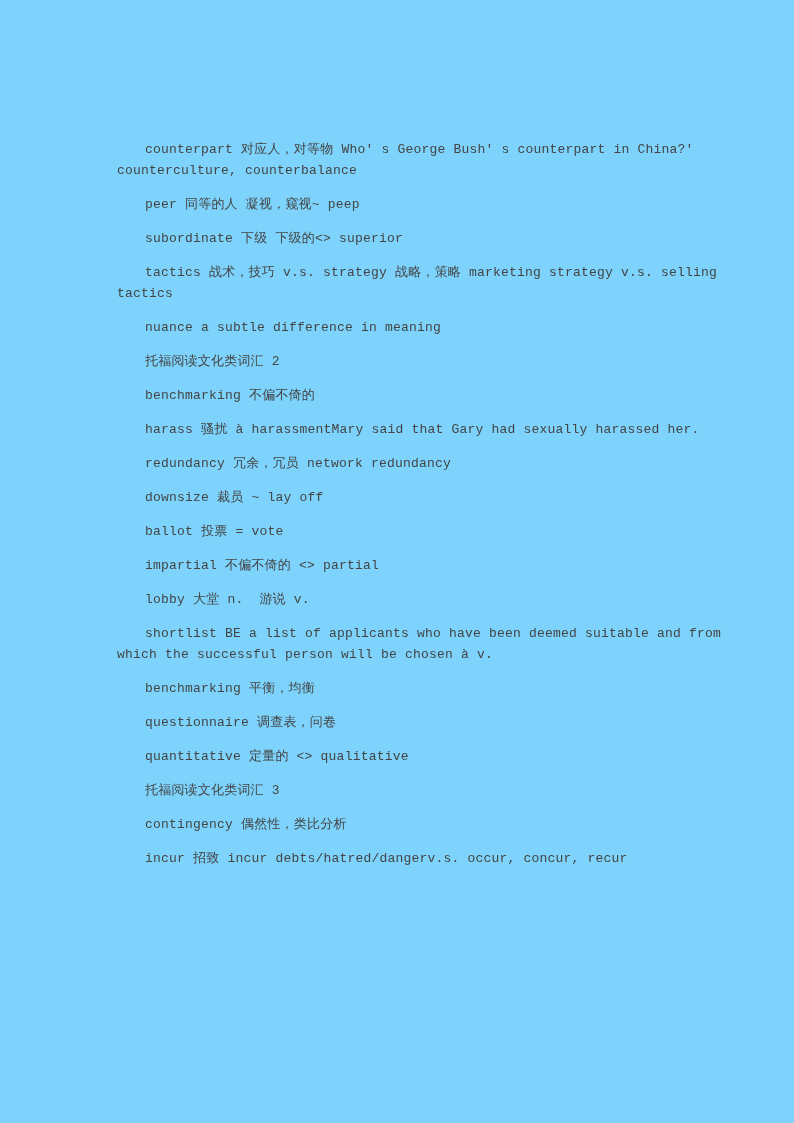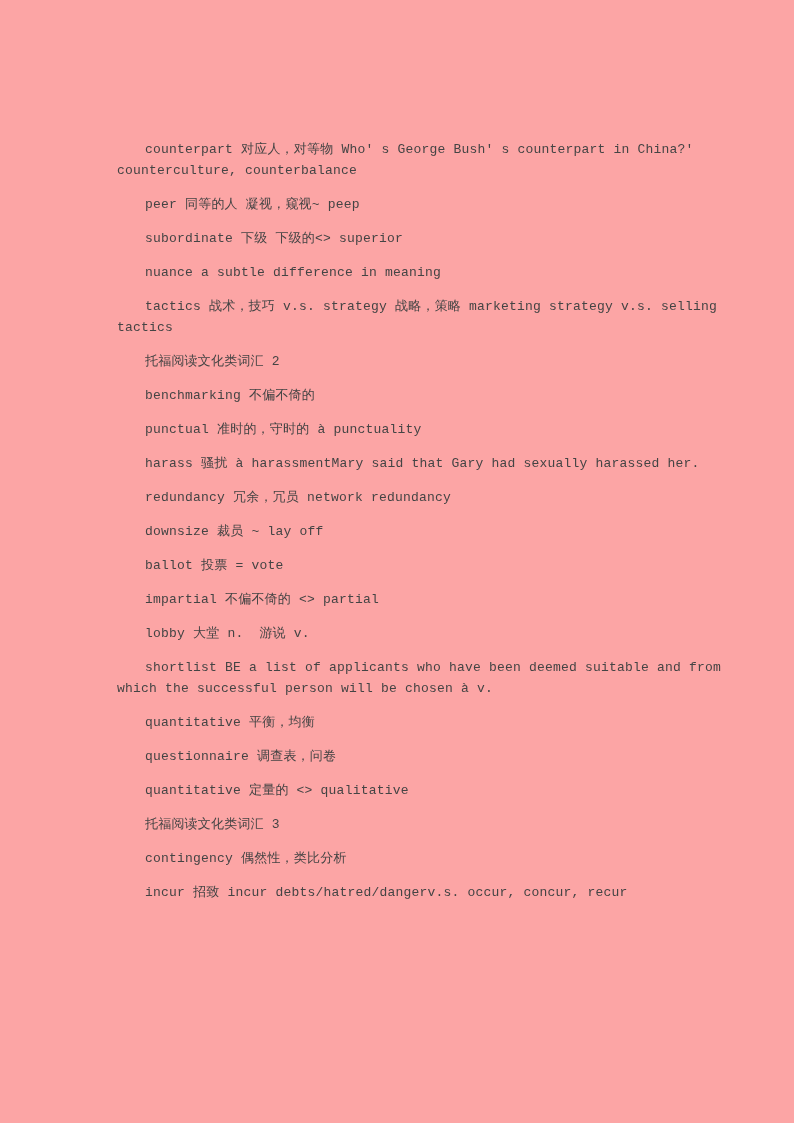--- a/index.html
+++ b/index.html
@@ -4,21 +4,21 @@
 <style>
   html, body {
     margin: 0;
     padding: 0;
     background: #ffffff;
   }
   .page {
     position: relative;
     width: 794px;
     height: 1123px;
-    background: #fca5a5;
+    background: #7dd3fc;
     overflow: hidden;
     font-family: "Liberation Mono", "DejaVu Sans Mono", monospace;
   }
   .content {
     position: absolute;
     left: 117px;
     top: 139px;
     width: 614px;
   }
   .content p {
@@ -36,34 +36,33 @@
 </style>
 </head>
 <body>
 
 <div class="page">
   <div class="content">
     <p>counterpart 对应人，对等物 Who' s George Bush' s counterpart in China?'
 counterculture, counterbalance</p>
     <p>peer 同等的人 凝视，窥视~ peep</p>
     <p>subordinate 下级 下级的&lt;&gt; superior</p>
-    <p>nuance a subtle difference in meaning</p>
     <p>tactics 战术，技巧 v.s. strategy 战略，策略 marketing strategy v.s. selling
 tactics</p>
+    <p>nuance a subtle difference in meaning</p>
     <p class="heading">托福阅读文化类词汇 2</p>
     <p>benchmarking 不偏不倚的</p>
-    <p>punctual 准时的，守时的 à punctuality</p>
     <p>harass 骚扰 à harassmentMary said that Gary had sexually harassed her.</p>
     <p>redundancy 冗余，冗员 network redundancy</p>
     <p>downsize 裁员 ~ lay off</p>
     <p>ballot 投票 = vote</p>
     <p>impartial 不偏不倚的 &lt;&gt; partial</p>
     <p>lobby 大堂 n.  游说 v.</p>
     <p>shortlist BE a list of applicants who have been deemed suitable and from
 which the successful person will be chosen à v.</p>
-    <p>quantitative 平衡，均衡</p>
+    <p>benchmarking 平衡，均衡</p>
     <p>questionnaire 调查表，问卷</p>
     <p>quantitative 定量的 &lt;&gt; qualitative</p>
     <p class="heading">托福阅读文化类词汇 3</p>
     <p>contingency 偶然性，类比分析</p>
     <p>incur 招致 incur debts/hatred/dangerv.s. occur, concur, recur</p>
   </div>
 </div>
 
 </body></html>

